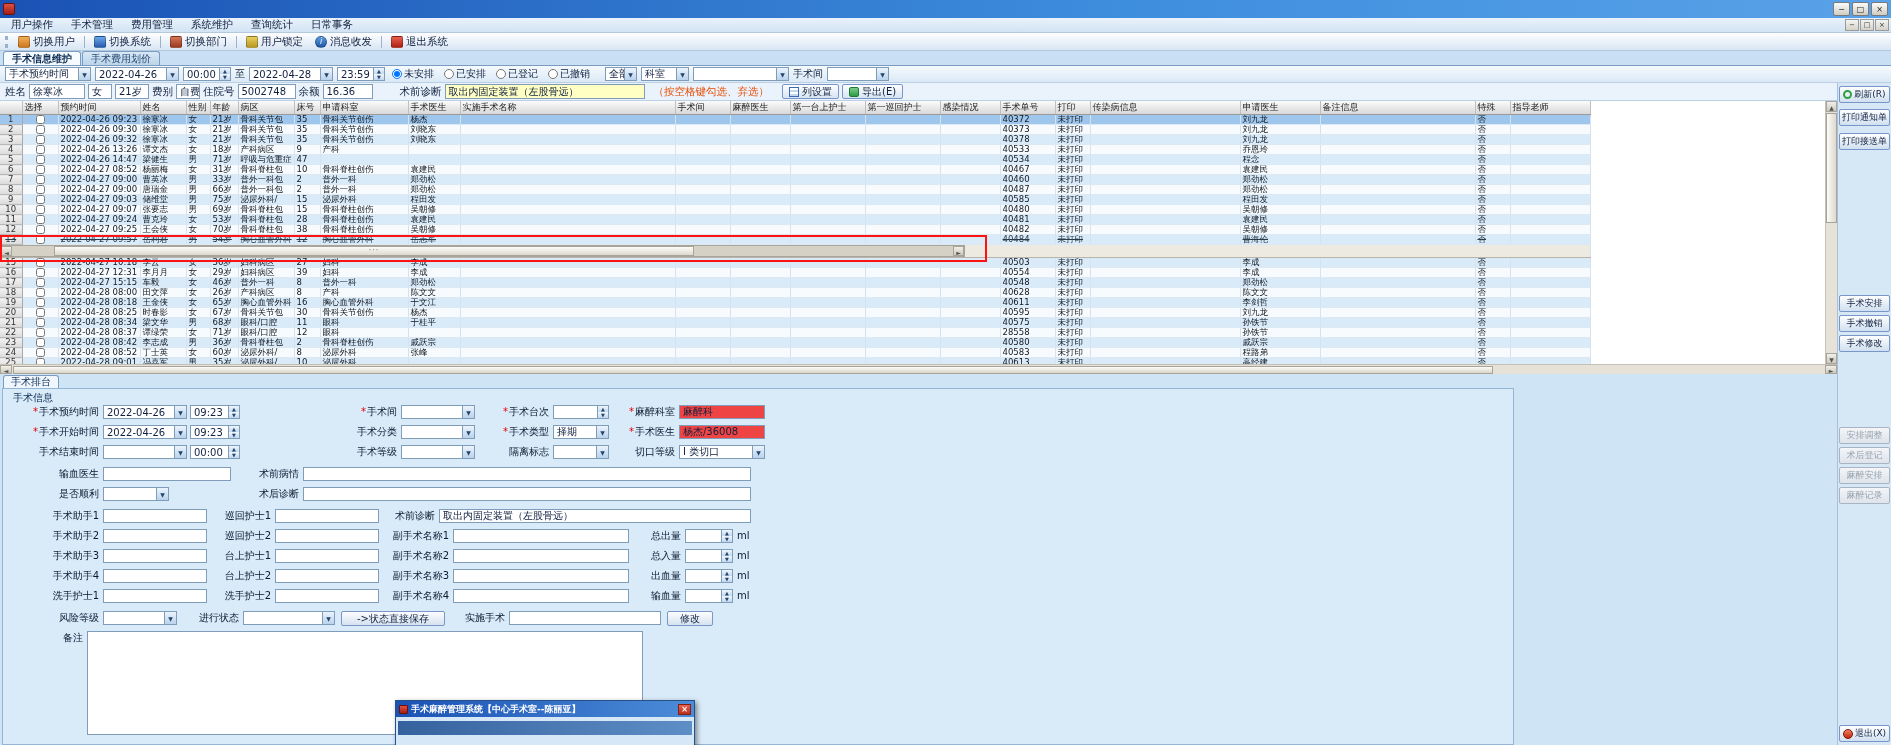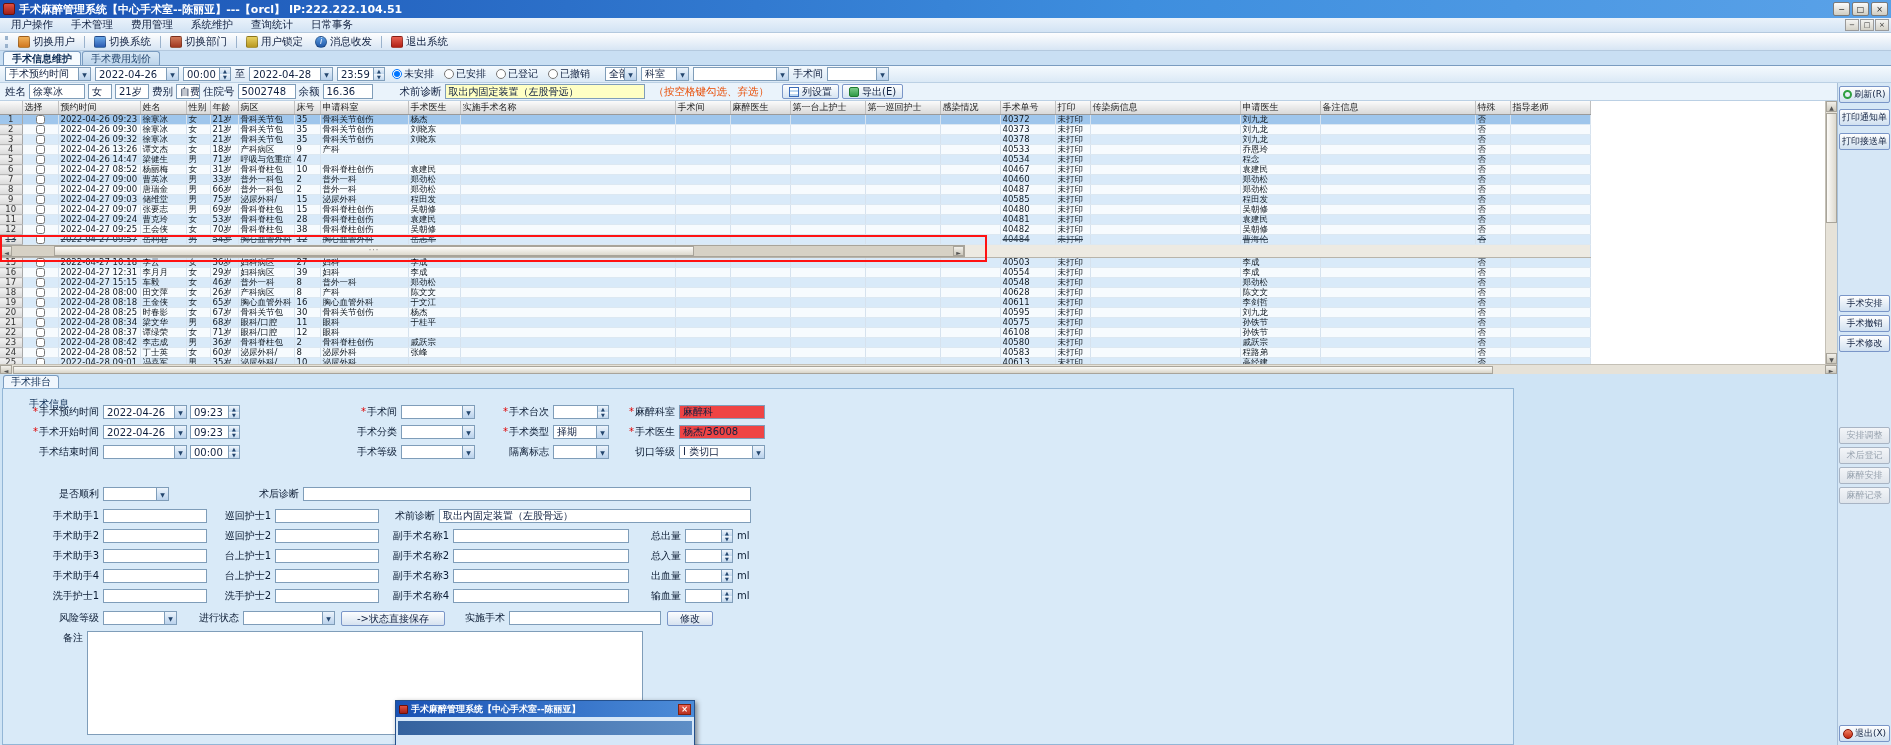--- a/index.html
+++ b/index.html
@@ -87,21 +87,21 @@
 
 .rightpanel{width:54px;background:#D6E7F6;border-left:1px solid #A8C0D8;position:relative;flex:0 0 auto}
 .rbtn{position:absolute;left:1px;right:1px;height:17px;font-size:9px;display:flex;align-items:center;justify-content:center;gap:2px;background:linear-gradient(#FEFEFE,#D0E0F0);border:1px solid #7A96C8;border-radius:2px;white-space:nowrap;overflow:hidden;color:#102040}
 .rbtn.disabled{color:#97A2AE;background:linear-gradient(#F3F5F8,#DEE4EB);border-color:#A8B4C4}
 .ic-refresh{width:9px;height:9px;border:2px solid #2FA040;border-radius:50%}
 .ic-exitball{width:10px;height:10px;border-radius:50%;background:linear-gradient(#F08060,#C02810);border:1px solid #801000}
 
 .bottompanel{position:relative;height:371px;background:#CFE4F5;font-size:10px}
 .btab{position:absolute;top:1px;left:3px;height:13px;line-height:12px;padding:0 7px;font-size:10px;background:#EFF6FD;border:1px solid #7A9CC0;border-bottom:none;border-radius:3px 3px 0 0;color:#0A2A52}
 .groupbox{position:absolute;top:14px;left:2px;width:1512px;bottom:0;border:1px solid #93B6D6;background:#D9EAF8}
-.gtitle{position:absolute;top:0;left:23px;padding:8px 3px;font-size:10px;color:#0A2A52;background:#D9EAF8}
+.gtitle{position:absolute;top:0;left:7px;padding:2px 3px;font-size:10px;color:#0A2A52;background:#D9EAF8}
 .frow{position:absolute;left:0;right:0;height:15px}
 .flabel{position:absolute;height:14px;line-height:14px;text-align:right;font-size:10px;color:#0A1A32;white-space:nowrap}
 .flabel.lft{text-align:left}
 .req::before{content:"*";color:#E00000;margin-right:1px}
 .frow .combo,.frow .spin,.frow .vbox,.frow .fbtn{position:absolute}
 .frow .vbox{height:14px}
 .fbtn{height:15px;font-size:10px;display:flex;align-items:center;justify-content:center;background:linear-gradient(#FCFDFE,#D6E2F0);border:1px solid #7A96C8;border-radius:2px;white-space:nowrap}
 textarea.remark{position:absolute;left:84px;top:242px;width:556px;height:104px;background:#fff;border:1px solid #7F9DB9;resize:none;font-family:inherit;font-size:10px}
 
 .dialog{position:absolute;left:395px;top:700px;width:300px;height:60px;background:#D6E7F8;border:1px solid #24508C;box-shadow:2px 2px 5px rgba(0,0,0,.45);z-index:60}
@@ -109,21 +109,20 @@
 .dlg-icon{width:9px;height:9px;background:linear-gradient(#E05040,#A02018);border:1px solid #701008;border-radius:1px;flex:0 0 auto}
 .dlg-close{margin-left:auto;width:13px;height:11px;background:linear-gradient(#E86050,#B83020);border:1px solid #802010;color:#fff;font-size:8px;display:flex;align-items:center;justify-content:center}
 .dlg-close::before{content:"×"}
 .dlg-strip{position:absolute;left:2px;right:2px;top:20px;height:14px;background:linear-gradient(90deg,#35629E,#5E8EC6)}
 </style>
 </head>
 <body>
 
 <div class="titlebar">
   <span class="appicon"></span>
-  <span>手术麻醉管理系统【中心手术室--陈丽亚】---【orcl】 IP:222.222.104.51</span>
   <span class="wbtns">
     <span class="wb wb-min"></span>
     <span class="wb wb-max"></span>
     <span class="wb wb-close"></span>
   </span>
 </div>
 
 <div class="menubar">
   <span class="menu-item">用户操作</span>
   <span class="menu-item">手术管理</span>
@@ -863,21 +862,21 @@
               <td>眼科/口腔</td>
               <td>12</td>
               <td>眼科</td>
               <td></td>
               <td></td>
               <td></td>
               <td></td>
               <td></td>
               <td></td>
               <td></td>
-              <td>46108</td>
+              <td>28558</td>
               <td>未打印</td>
               <td></td>
               <td>孙铁节</td>
               <td></td>
               <td>否</td>
               <td></td>
               <td></td>
             </tr>
             <tr>
               <td class="rownum">23</td>
@@ -1058,20 +1057,26 @@
               <span></span>
               <span class="ca"></span>
             </span>
           <span class="flabel" style="left:610px;width:62px">切口等级</span>
           <span class="combo" style="left:676px;width:86px">
               <span>I 类切口</span>
               <span class="ca"></span>
             </span>
         </div>
 
+        <div class="frow" style="top:78px">
+          <span class="flabel" style="left:2px;width:94px">输血医生</span>
+          <span class="vbox" style="left:100px;width:128px"></span>
+          <span class="flabel" style="left:236px;width:60px">术前病情</span>
+          <span class="vbox" style="left:300px;width:448px"></span>
+        </div>
 
         <div class="frow" style="top:98px">
           <span class="flabel" style="left:2px;width:94px">是否顺利</span>
           <span class="combo" style="left:100px;width:66px">
               <span></span>
               <span class="ca"></span>
             </span>
           <span class="flabel" style="left:236px;width:60px">术后诊断</span>
           <span class="vbox" style="left:300px;width:448px"></span>
         </div>

